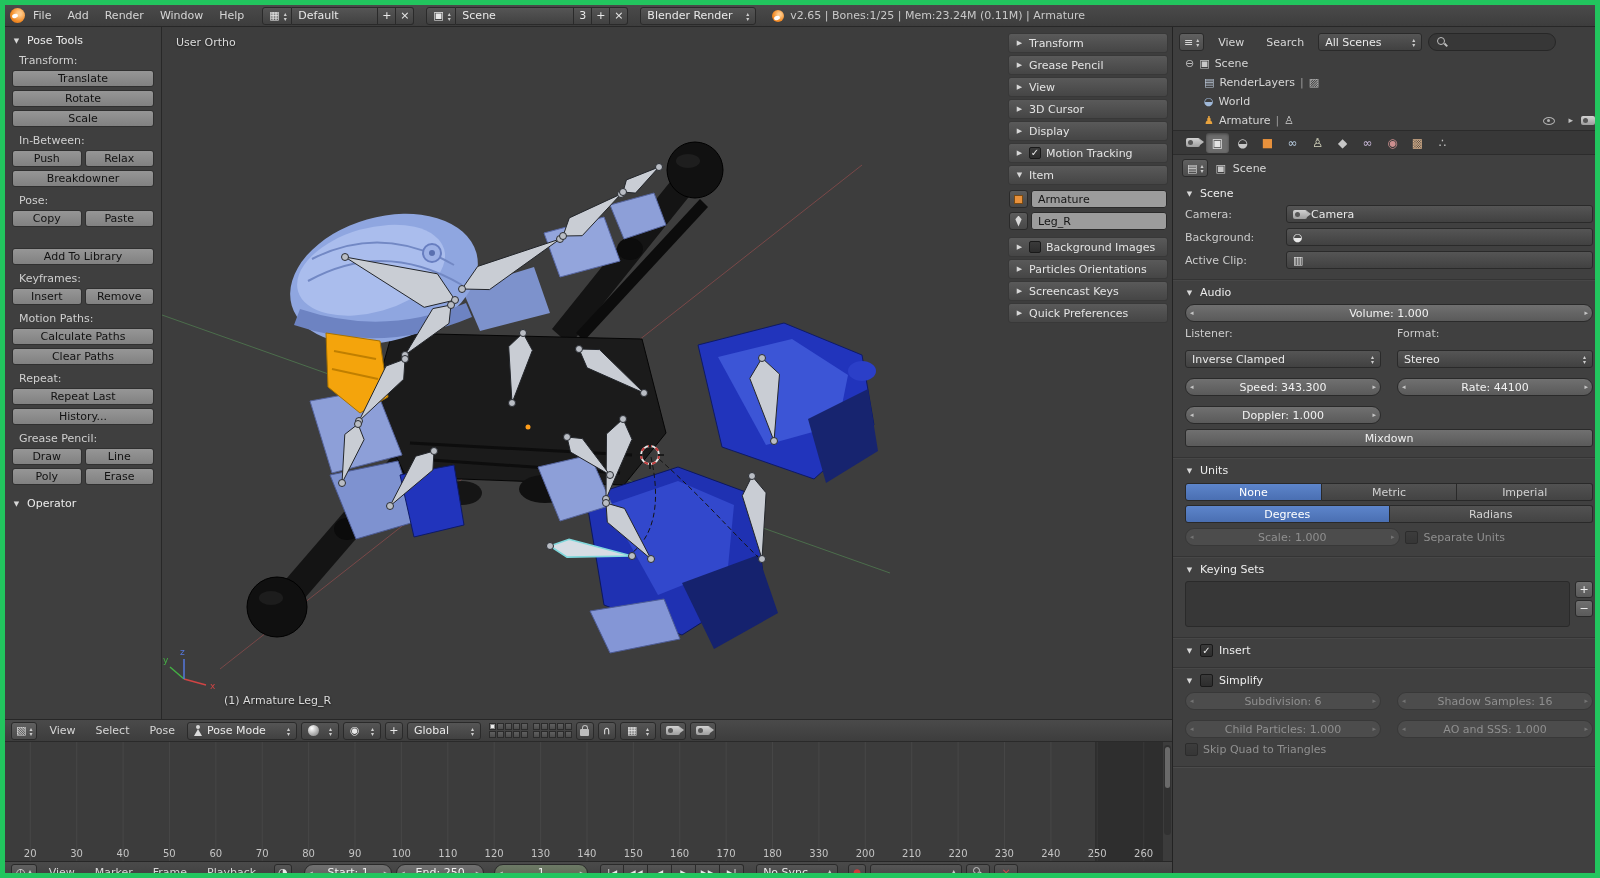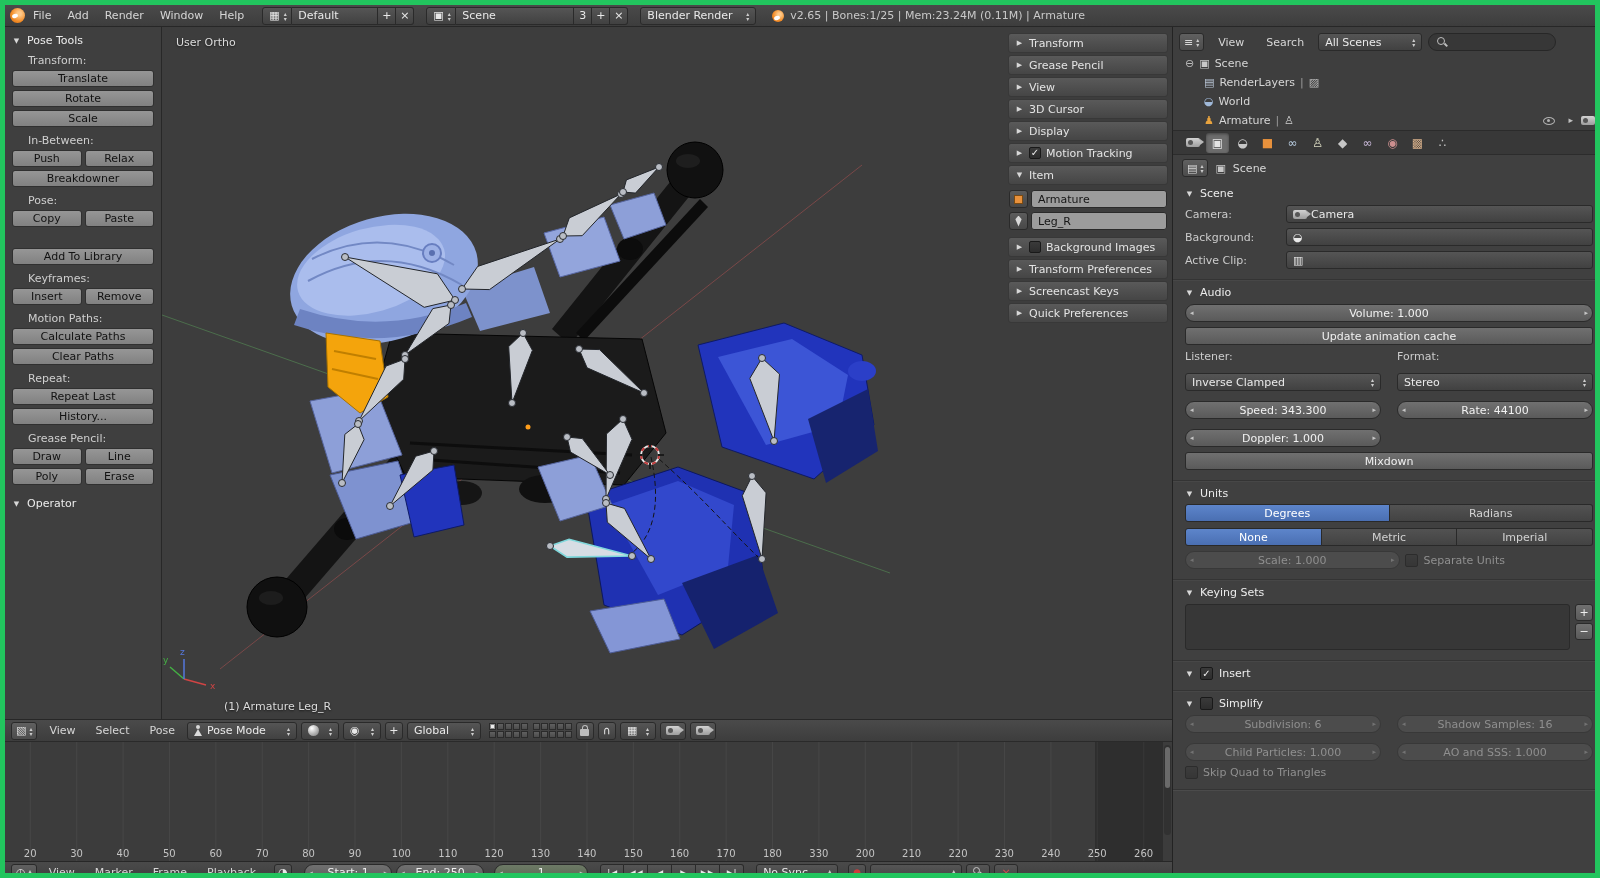--- a/index.html
+++ b/index.html
@@ -56,21 +56,21 @@
 .i-person::after{content:"";position:absolute;left:0;top:4.5px;border-left:4.5px solid transparent;border-right:4.5px solid transparent;border-bottom:7px solid #dadada}
 .i-key{width:13px;height:13px;position:relative;flex:0 0 auto}
 .i-key::before{content:"";position:absolute;left:1px;top:1px;width:5px;height:5px;border:1.5px solid #c8c8c8;border-radius:50%}
 .i-key::after{content:"";position:absolute;left:7px;top:7px;width:5px;height:2px;background:#c8c8c8;transform:rotate(45deg)}
 .obji{width:9px;height:9px;background:#e8913c;border:1px solid #7a4a12;flex:0 0 auto}
 .bonei{width:9px;height:11px;background:#d8d8d8;clip-path:polygon(50% 0,85% 35%,50% 100%,15% 35%);flex:0 0 auto}
 
 #toolshelf{left:0;top:22px;width:157px;height:692px;background:#3f3f3f;border-right:1px solid #282828;padding:7px 7px;overflow:hidden}
 .tsrow{display:flex;gap:3px;margin-bottom:3px}
 .tsb{flex:1;height:17px;display:flex;align-items:center;justify-content:center;background:linear-gradient(#969696,#818181);border:1px solid #303030;border-radius:3px;color:#121212;white-space:nowrap;overflow:hidden}
-.tslabel{margin:7px 16px 3px;color:#cfcfcf}
+.tslabel{margin:7px 7px 3px;color:#cfcfcf}
 
 #viewport{left:157px;top:22px;width:1010px;height:692px;background:#3d3d3d;overflow:hidden}
 .vp-label{position:absolute;color:#dcdcdc;text-shadow:0 1px 2px rgba(0,0,0,.6);white-space:nowrap}
 .np{position:absolute;top:6px;right:4px;width:160px;display:flex;flex-direction:column;gap:2px}
 .nph{height:20px;display:flex;align-items:center;gap:5px;padding:0 6px;background:linear-gradient(rgba(92,92,92,.92),rgba(70,70,70,.92));border:1px solid #383838;border-radius:3px;color:#e4e4e4;white-space:nowrap;overflow:hidden}
 .nph .cb{width:12px;height:12px;flex-basis:12px}
 .npbody{padding:3px 1px 5px;display:flex;flex-direction:column;gap:4px}
 .nprow{display:flex;align-items:center;gap:3px}
 .npicon{width:19px;height:18px;flex:0 0 19px;border:1px solid #2a2a2a;border-radius:3px;background:linear-gradient(#5c5c5c,#484848);display:flex;align-items:center;justify-content:center}
 .nprow .wfield{flex:1;min-width:0}
@@ -346,21 +346,21 @@
       <g font-size="9">
         <line x1="22" y1="652" x2="44" y2="658" stroke="#d04444" stroke-width="1.5"></line>
         <line x1="22" y1="652" x2="8" y2="640" stroke="#44b044" stroke-width="1.5"></line>
         <line x1="22" y1="652" x2="22" y2="632" stroke="#5577dd" stroke-width="1.5"></line>
         <text x="48" y="662" fill="#d04444">x</text>
         <text x="1" y="636" fill="#44b044">y</text>
         <text x="18" y="628" fill="#5577dd">z</text>
       </g>
     </svg>
     <div class="vp-label" style="left:14px;top:9px">User Ortho</div>
-    <div class="vp-label" style="left:62px;bottom:6px">(1) Armature Leg_R</div>
+    <div class="vp-label" style="left:62px;bottom:12px">(1) Armature Leg_R</div>
 
     
     <div class="np">
       <div class="nph">
           <span class="tri">▶</span>
           <span>Transform</span>
         </div>
       <div class="nph">
           <span class="tri">▶</span>
           <span>Grease Pencil</span>
@@ -404,21 +404,21 @@
             </span>
         </div>
       </div>
       <div class="nph">
           <span class="tri">▶</span>
           <span class="cb"></span>
           <span>Background Images</span>
         </div>
       <div class="nph">
           <span class="tri">▶</span>
-          <span>Transform Preferences</span>
+          <span>Particles Orientations</span>
         </div>
       <div class="nph">
           <span class="tri">▶</span>
           <span>Screencast Keys</span>
         </div>
       <div class="nph">
           <span class="tri">▶</span>
           <span>Quick Preferences</span>
         </div>
     </div>
@@ -704,25 +704,20 @@
     <div class="ppanel">
       <div class="ph">
           <span class="tri">▼</span>
           <span>Audio</span>
         </div>
       <div class="prow">
           <span class="num fl1">
             <span>Volume: 1.000</span>
           </span>
         </div>
-      <div class="prow">
-          <span class="btn fl1">
-            <span>Update animation cache</span>
-          </span>
-        </div>
       <div class="pgrid2">
         <span class="plabel">Listener:</span>
         <span class="plabel">Format:</span>
         <span class="wbtn dark">
             <span>Inverse Clamped</span>
             <span class="ud"></span>
           </span>
         <span class="wbtn dark">
             <span>Stereo</span>
             <span class="ud"></span>
@@ -743,37 +738,37 @@
             <span>Mixdown</span>
           </span>
         </div>
     </div>
 
     <div class="ppanel">
       <div class="ph">
           <span class="tri">▼</span>
           <span>Units</span>
         </div>
+      <div class="join" style="margin-top:6px">
+        <span class="tgl on">
+            <span>None</span>
+          </span>
+        <span class="tgl">
+            <span>Metric</span>
+          </span>
+        <span class="tgl">
+            <span>Imperial</span>
+          </span>
+      </div>
       <div class="join" style="margin-top:4px">
         <span class="tgl on">
             <span>Degrees</span>
           </span>
         <span class="tgl">
             <span>Radians</span>
-          </span>
-      </div>
-      <div class="join" style="margin-top:6px">
-        <span class="tgl on">
-            <span>None</span>
-          </span>
-        <span class="tgl">
-            <span>Metric</span>
-          </span>
-        <span class="tgl">
-            <span>Imperial</span>
           </span>
       </div>
       <div class="prow">
         <span class="num dis fl1">
             <span>Scale: 1.000</span>
           </span>
         <span class="fl1" style="display:flex;align-items:center;gap:6px">
             <span class="cb dis"></span>
             <span class="plabel" style="color:#8f8f8f">Separate Units</span>
           </span>

